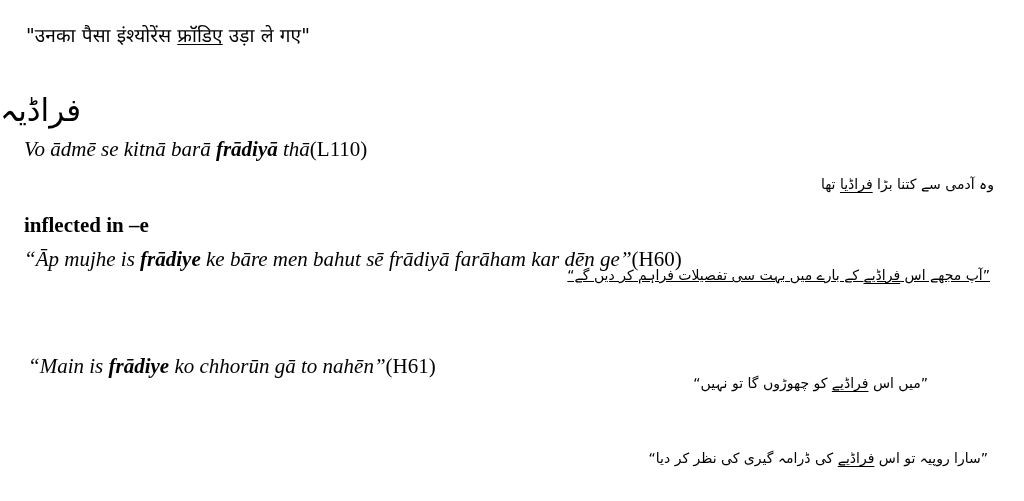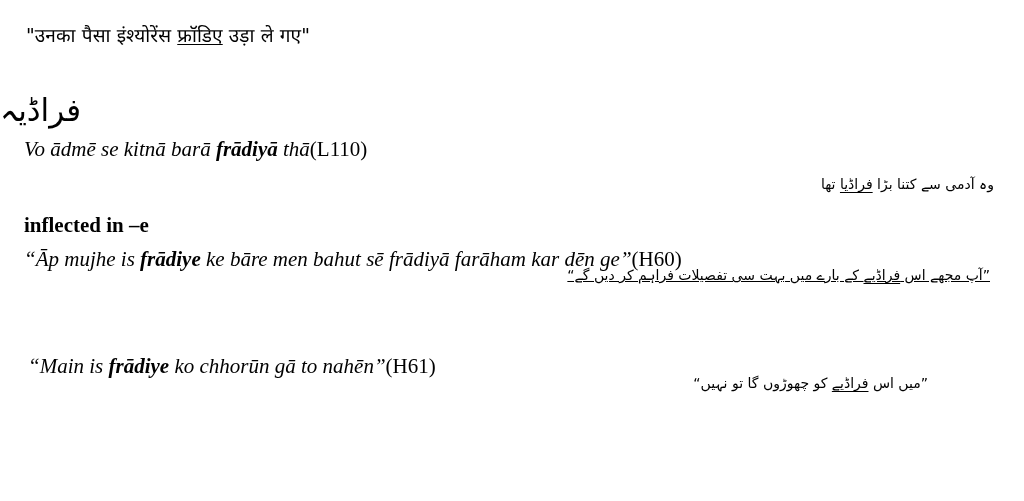--- a/index.html
+++ b/index.html
@@ -94,14 +94,17 @@
 
   <div class="line roman" style="left:28px; top:326px;margin-top:28px;">
     <span>“Main is </span><b>frādiye</b><span> ko chhorūn gā to nahēn”</span><span class="ref">(H61)</span>
   </div>
 
   <div class="line urdu" style="right:96px; top:375px;">
     <span>”میں اس </span><u>فراڈیے</u><span> کو چھوڑوں گا تو نہیں“</span>
   </div>
 
 
+  <div class="line urdu" style="right:36px; top:450px;">
+    <span>”سارا روپیہ تو اس </span><u>فراڈیے</u><span> کی ڈرامہ گیری کی نظر کر دیا“</span>
+  </div>
 
 </div>
 
 </body></html>

